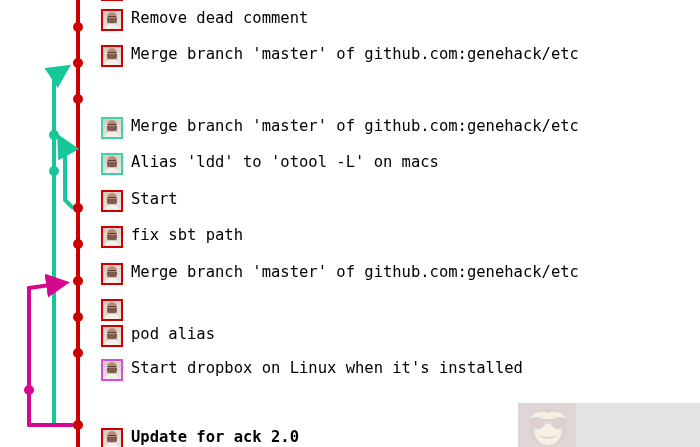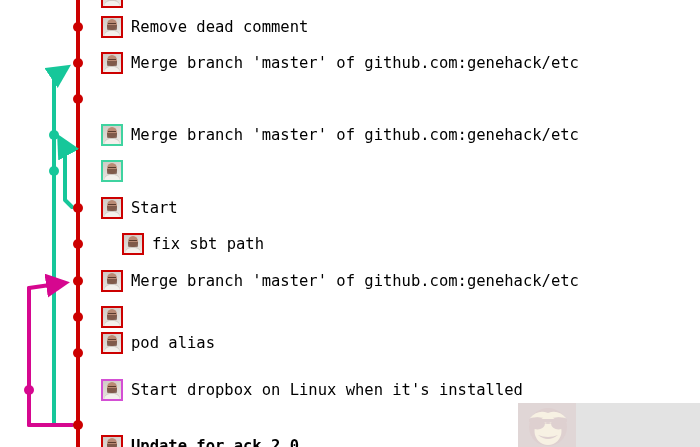--- a/index.html
+++ b/index.html
@@ -44,21 +44,21 @@
     width: 100px;
     height: 447px;
   }
 
   
   .row {
     position: absolute;
     left: 101px;
     height: 36px;
     display: flex;
-    align-items: center;
+    align-items: flex-start;
     white-space: nowrap;
   }
   .avatar {
     width: 22px;
     height: 22px;
     box-sizing: border-box;
     border: 2px solid #cc0000;
     margin-right: 8px;
     flex: none;
     position: relative;
@@ -215,34 +215,35 @@
   </div>
 
   <div class="row" style="top:153px;">
     <div class="avatar green">
       <div class="bg"></div>
         <div class="head"></div>
         <div class="beard"></div>
       <div class="eyes"></div>
         <div class="body"></div>
     </div>
+    <span class="msg">Alias 'ldd' to 'otool -L' on macs</span>
   </div>
 
   <div class="row" style="top:190px;">
     <div class="avatar">
       <div class="bg"></div>
         <div class="head"></div>
         <div class="beard"></div>
       <div class="eyes"></div>
         <div class="body"></div>
     </div>
     <span class="msg">Start</span>
   </div>
 
-  <div class="row" style="top:226px;margin-left:21px;">
+  <div class="row" style="top:226px;">
     <div class="avatar">
       <div class="bg"></div>
         <div class="head"></div>
         <div class="beard"></div>
       <div class="eyes"></div>
         <div class="body"></div>
     </div>
     <span class="msg">fix sbt path</span>
   </div>
 
@@ -271,21 +272,21 @@
     <div class="avatar">
       <div class="bg"></div>
         <div class="head"></div>
         <div class="beard"></div>
       <div class="eyes"></div>
         <div class="body"></div>
     </div>
     <span class="msg">pod alias</span>
   </div>
 
-  <div class="row" style="top:372px;">
+  <div class="row" style="top:359px;">
     <div class="avatar purple">
       <div class="bg"></div>
         <div class="head"></div>
         <div class="beard"></div>
       <div class="eyes"></div>
         <div class="body"></div>
     </div>
     <span class="msg">Start dropbox on Linux when it's installed</span>
   </div>
 

